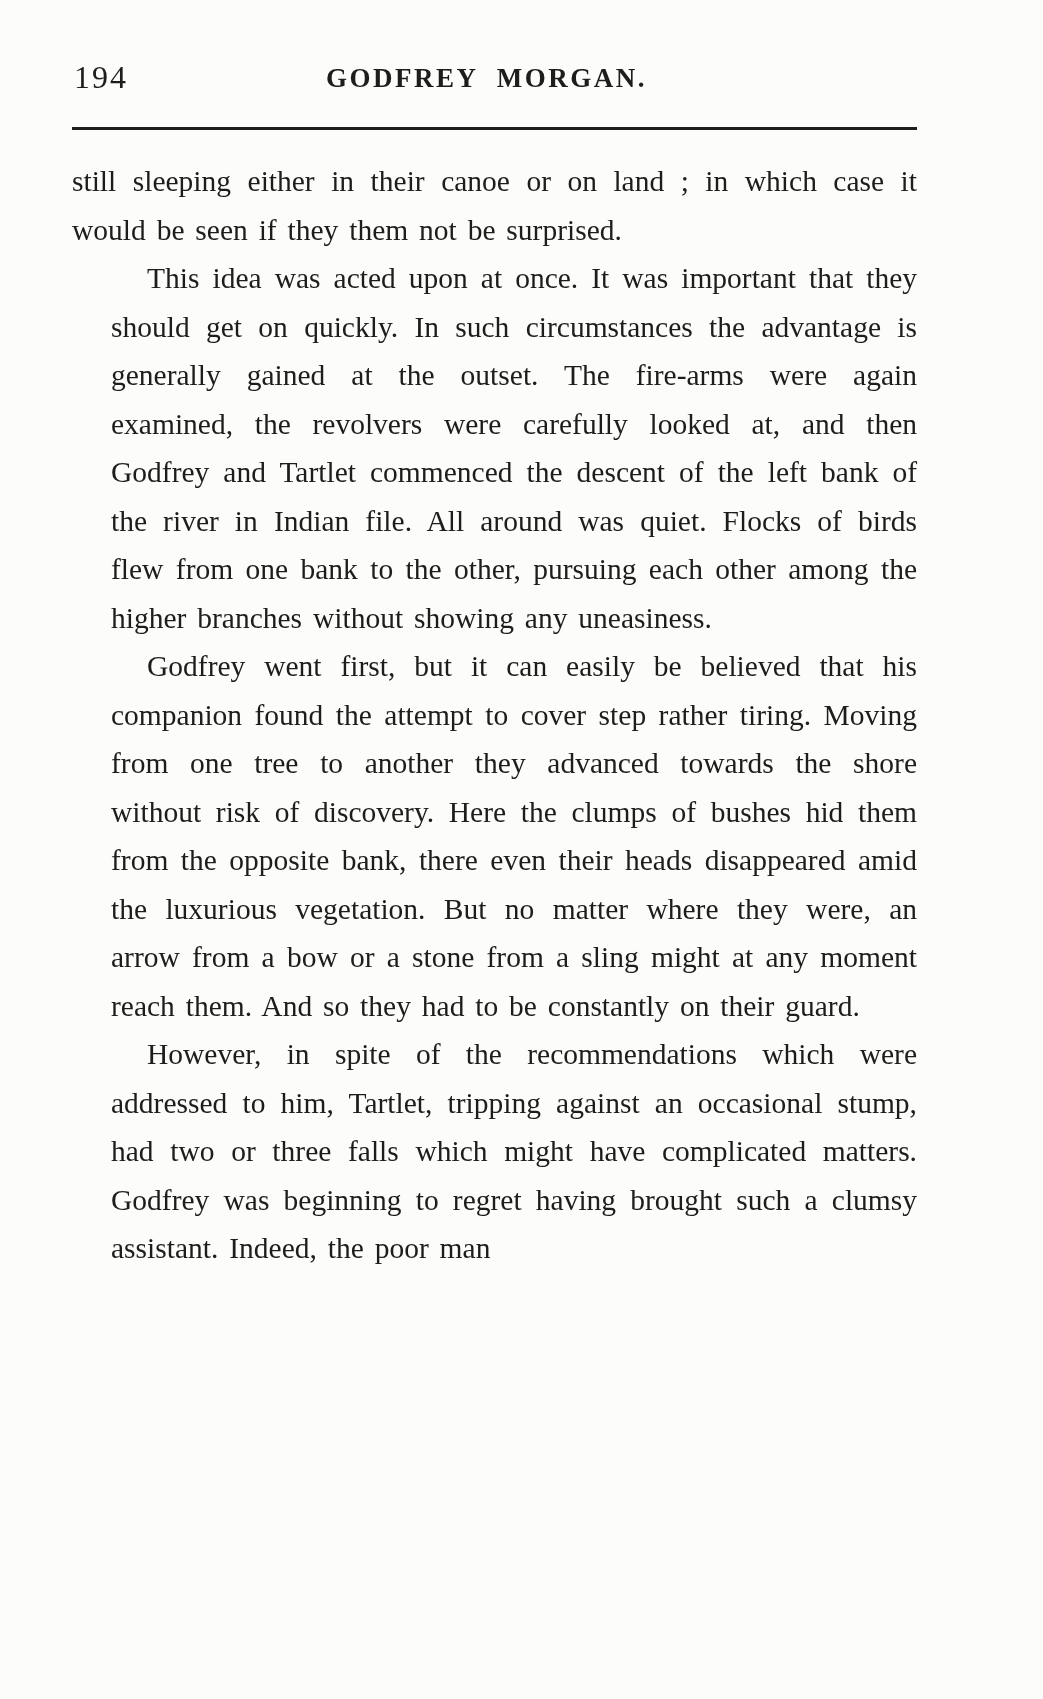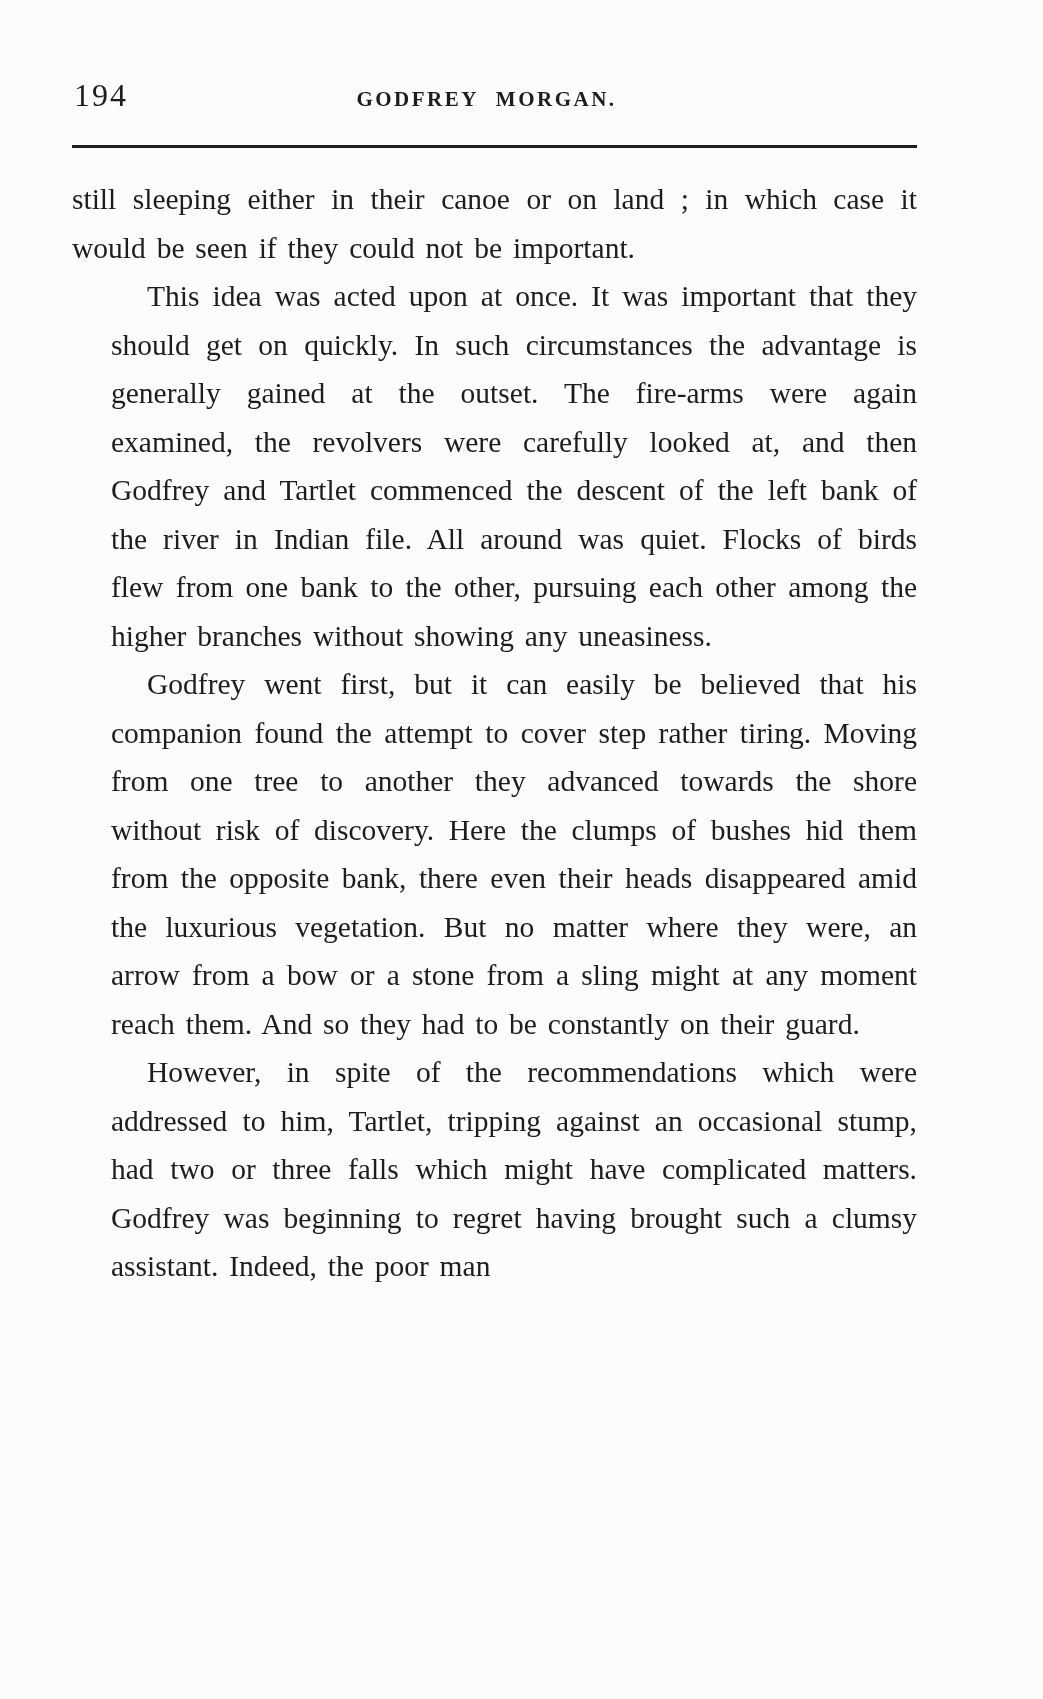--- a/index.html
+++ b/index.html
@@ -11,40 +11,40 @@
     height: 1699px;
     background: #fcfcfb;
     color: #1d1d1b;
     font-family: "Liberation Serif", "DejaVu Serif", serif;
     overflow: hidden;
   }
   .page {
     box-sizing: border-box;
     width: 1043px;
     height: 1699px;
-    padding: 68px 126px 0 72px;
+    padding: 50px 126px 0 72px;
   }
   .header-row {
     position: relative;
     height: 46px;
   }
   .page-number {
     position: absolute;
     left: 2px;
     bottom: 0;
     font-size: 32px;
     letter-spacing: 2px;
   }
   .running-title {
     position: absolute;
     left: 0;
     right: 16px;
     bottom: 2px;
     text-align: center;
-    font-size: 21px;
+    font-size: 27px;
     font-weight: 700;
     letter-spacing: 2.5px;
     word-spacing: 10px;
   }
   .header-rule {
     height: 3px;
     background: #1e1e1c;
     margin-top: 31px;
     border: none;
   }
@@ -69,18 +69,18 @@
 
 <div class="page">
   <div class="header-row">
     <span class="page-number">194</span>
     <span class="running-title">GODFREY MORGAN.</span>
   </div>
 
   <hr class="header-rule">
 
   <div class="body-text">
-    <p>still sleeping either in their canoe or on land ; in which case it would be seen if they could not be important.</p>
+    <p>still sleeping either in their canoe or on land ; in which case it would be seen if they them not be surprised.</p>
     <p class="indent">This idea was acted upon at once.  It was important that they should get on quickly.  In such circumstances the advantage is generally gained at the outset.  The fire-arms were again examined, the revolvers were carefully looked at, and then Godfrey and Tartlet commenced the descent of the left bank of the river in Indian file.  All around was quiet.  Flocks of birds flew from one bank to the other, pursuing each other among the higher branches without showing any uneasiness.</p>
     <p class="indent">Godfrey went first, but it can easily be believed that his companion found the attempt to cover step rather tiring.  Moving from one tree to another they advanced towards the shore without risk of discovery.  Here the clumps of bushes hid them from the opposite bank, there even their heads disappeared amid the luxurious vegetation.  But no matter where they were, an arrow from a bow or a stone from a sling might at any moment reach them.  And so they had to be constantly on their guard.</p>
     <p class="indent">However, in spite of the recommendations which were addressed to him, Tartlet, tripping against an occasional stump, had two or three falls which might have complicated matters.  Godfrey was beginning to regret having brought such a clumsy assistant.  Indeed, the poor man</p>
   </div>
 </div>
 
 </body></html>

